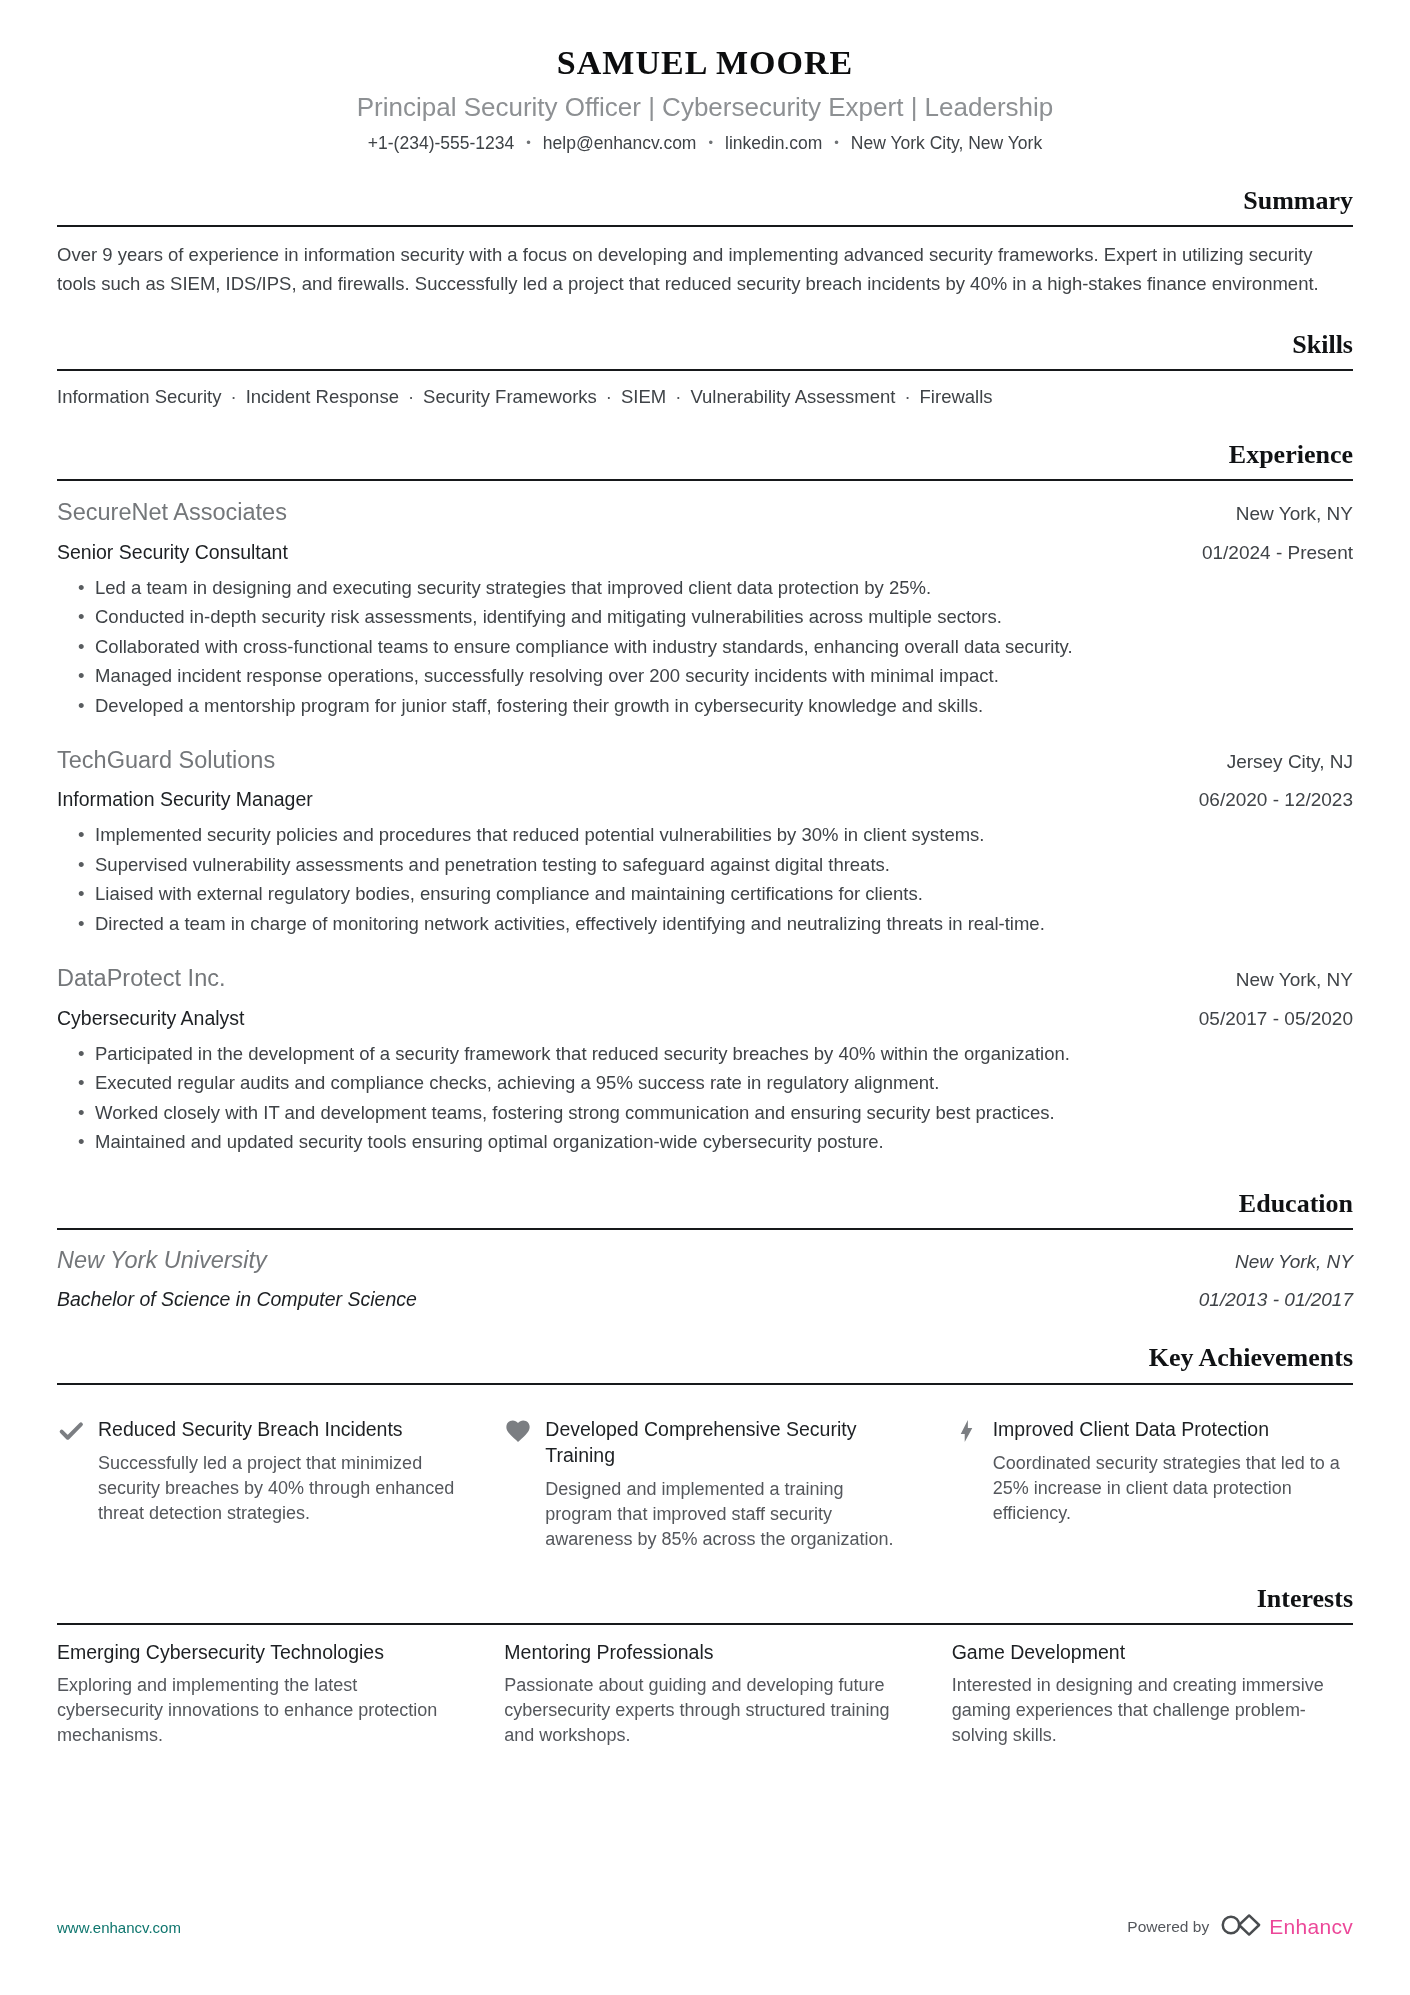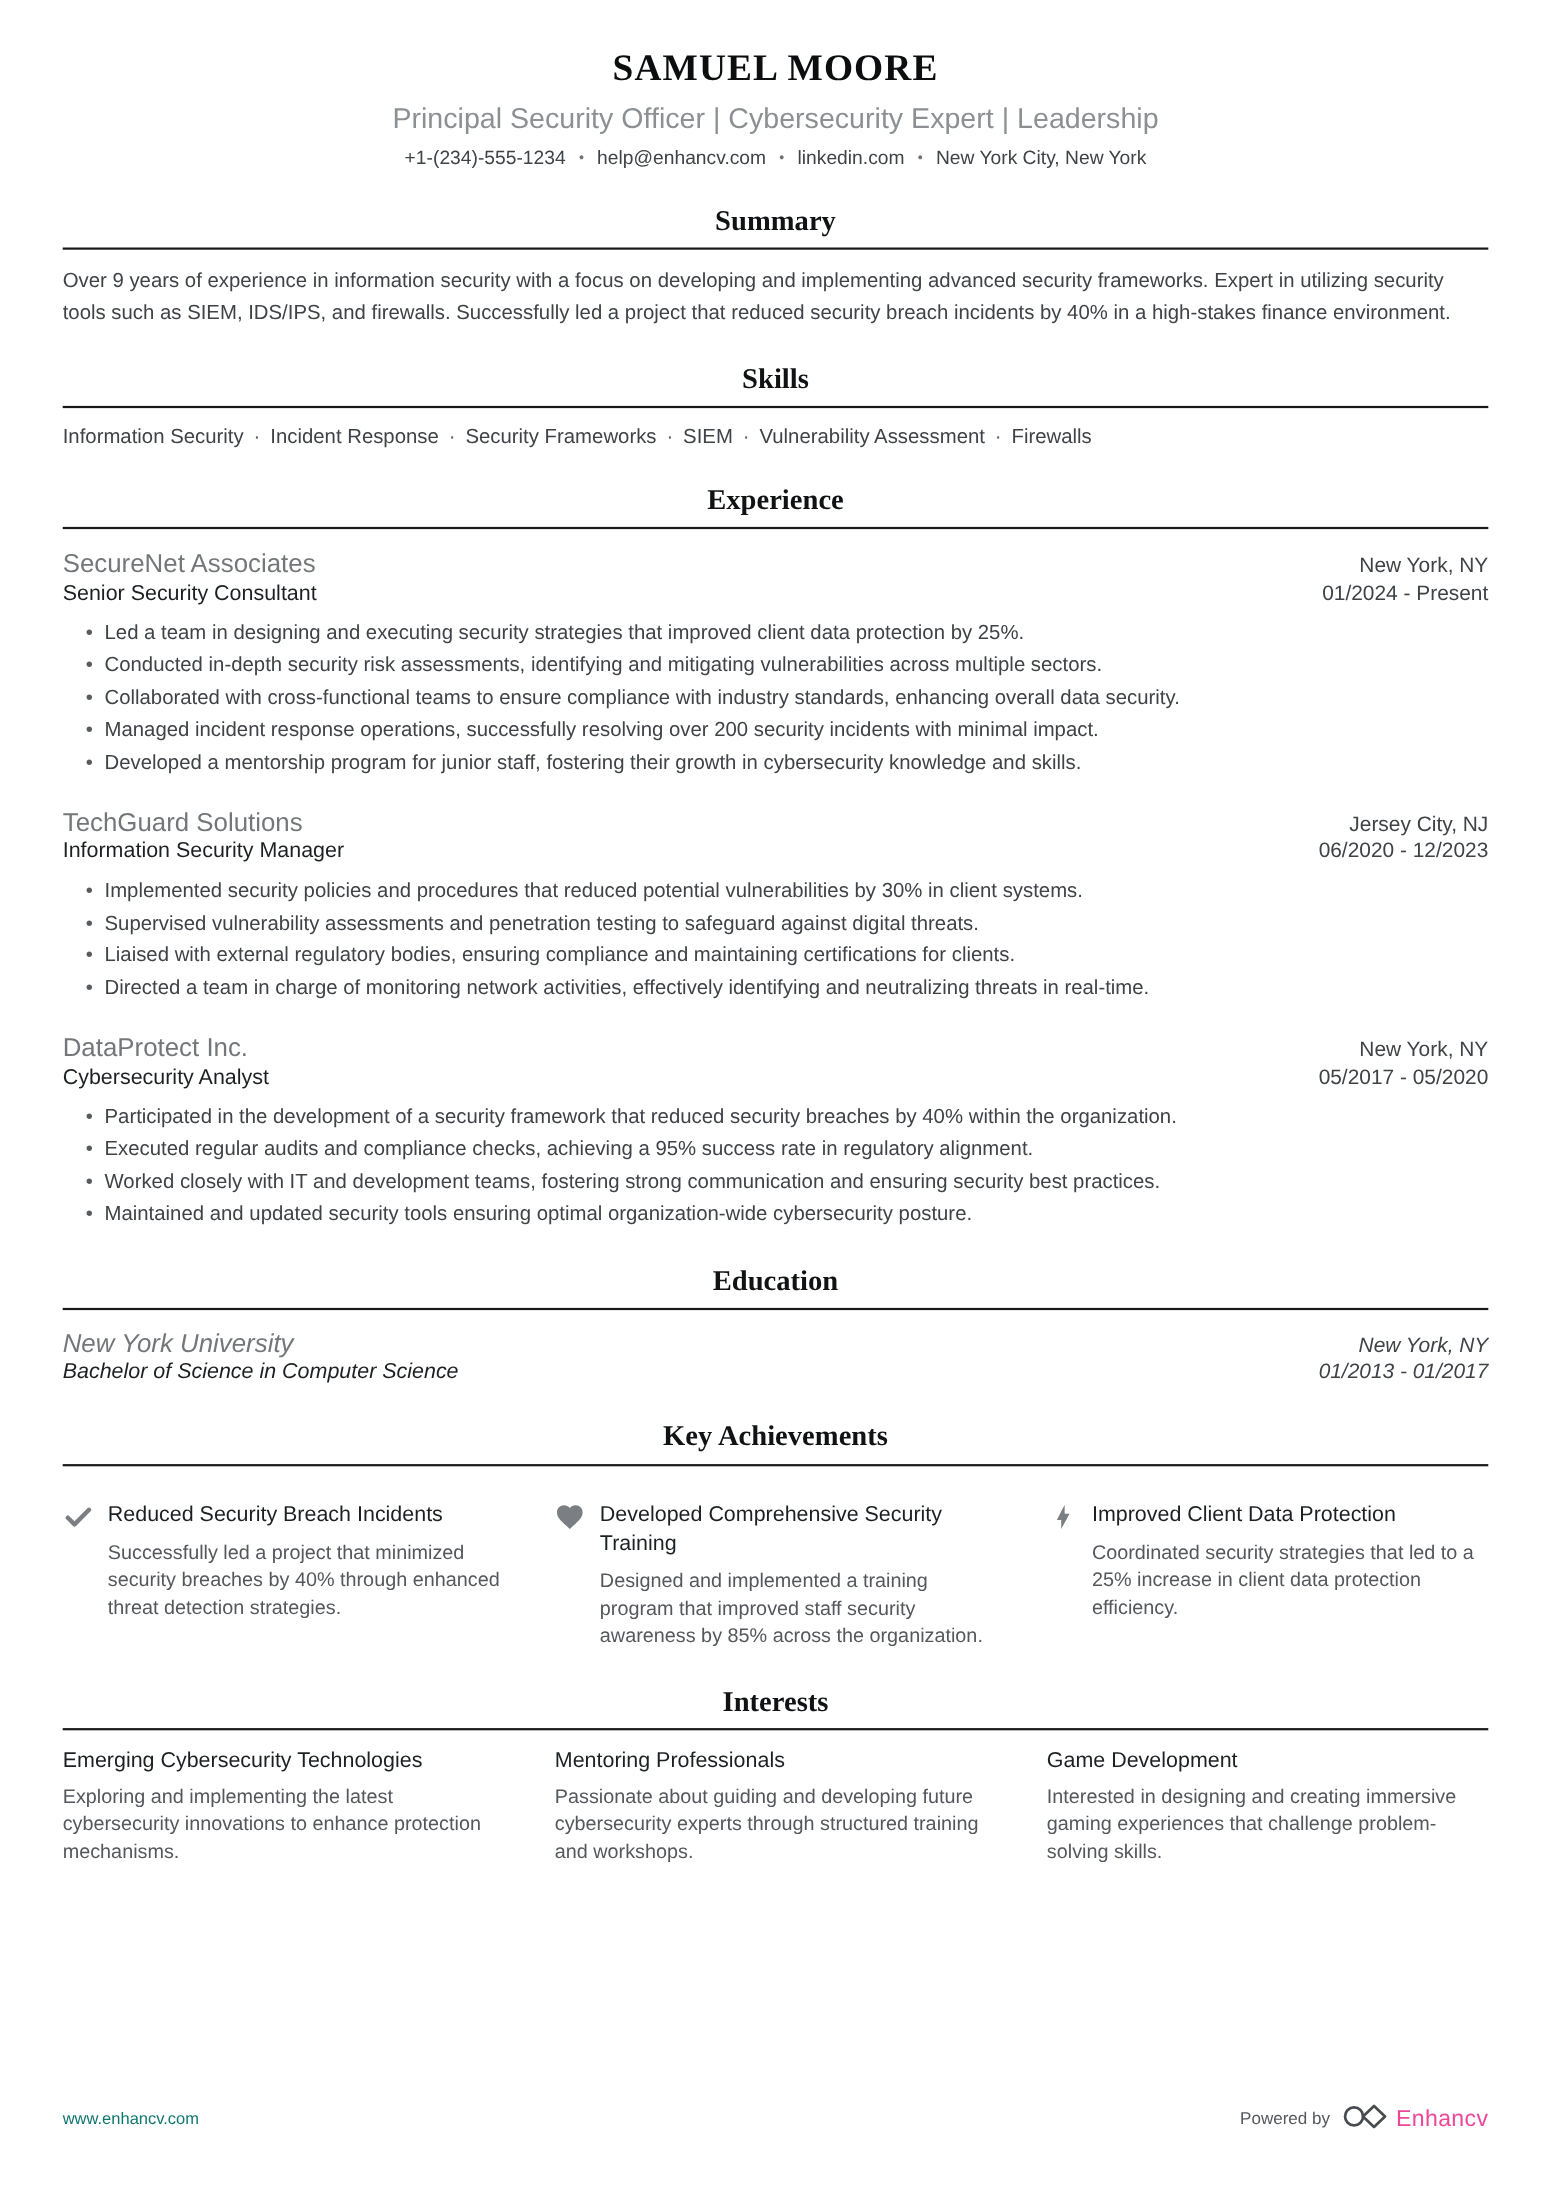--- a/index.html
+++ b/index.html
@@ -12,35 +12,35 @@
   .page{width:1410px;height:1995px;position:relative;padding:44px 57px 0;overflow:hidden;background:#fff;}
 
   .header{text-align:center;}
   .name{font-family:"Liberation Serif","DejaVu Serif",serif;font-weight:700;font-size:34px;
         letter-spacing:1px;color:#0c0d0e;line-height:1.1;}
   .title-line{margin-top:11px;font-size:26px;color:var(--text-subtle);line-height:1.2;}
   .contact-line{margin-top:9px;font-size:17.5px;color:var(--text-body);}
   .contact-line span.ci + span.ci::before{content:"•";margin:0 12px;color:#6f7275;font-size:13px;vertical-align:2px;}
 
   .section{margin-top:31px;}
-  .section-heading{text-align:center;font-family:"Liberation Serif","DejaVu Serif",serif;
+  .section-heading{text-align:right;font-family:"Liberation Serif","DejaVu Serif",serif;
         font-weight:700;font-size:26px;color:var(--heading);line-height:1.2;}
   .rule{border:none;border-top:2px solid var(--rule);margin:9px 0 0;}
 
   .summary-text{margin-top:13px;font-size:18.5px;line-height:29px;color:var(--text-body);}
 
   .skills-line{margin-top:15px;font-size:18.5px;color:var(--text-body);}
   .skills-line span.sk + span.sk::before{content:"·";margin:0 9px;color:#55585b;}
 
   .job{margin-top:17px;}
   .job + .job{margin-top:26px;}
   .row-split{display:flex;justify-content:space-between;align-items:baseline;}
   .company{font-size:23.5px;color:var(--text-muted);line-height:1.25;}
   .loc{font-size:19px;color:var(--text-body);}
-  .sub-row{margin-top:0;}
+  .sub-row{margin-top:13px;}
   .job-title{font-size:19.5px;color:var(--text-primary);}
   .dates{font-size:19px;color:var(--text-body);}
   ul.bullets{margin:9px 0 0;padding:0 0 0 38px;list-style:none;}
   ul.bullets li{position:relative;font-size:18.5px;line-height:29.5px;color:var(--text-body);}
   ul.bullets li::before{content:"•";position:absolute;left:-17px;color:#595c5f;}
 
   .edu-block{margin-top:16px;font-style:italic;}
 
   .ka-grid{display:grid;grid-template-columns:1fr 1fr 1fr;column-gap:46px;margin-top:31px;}
   .ka-item{display:flex;gap:13px;align-items:flex-start;}

